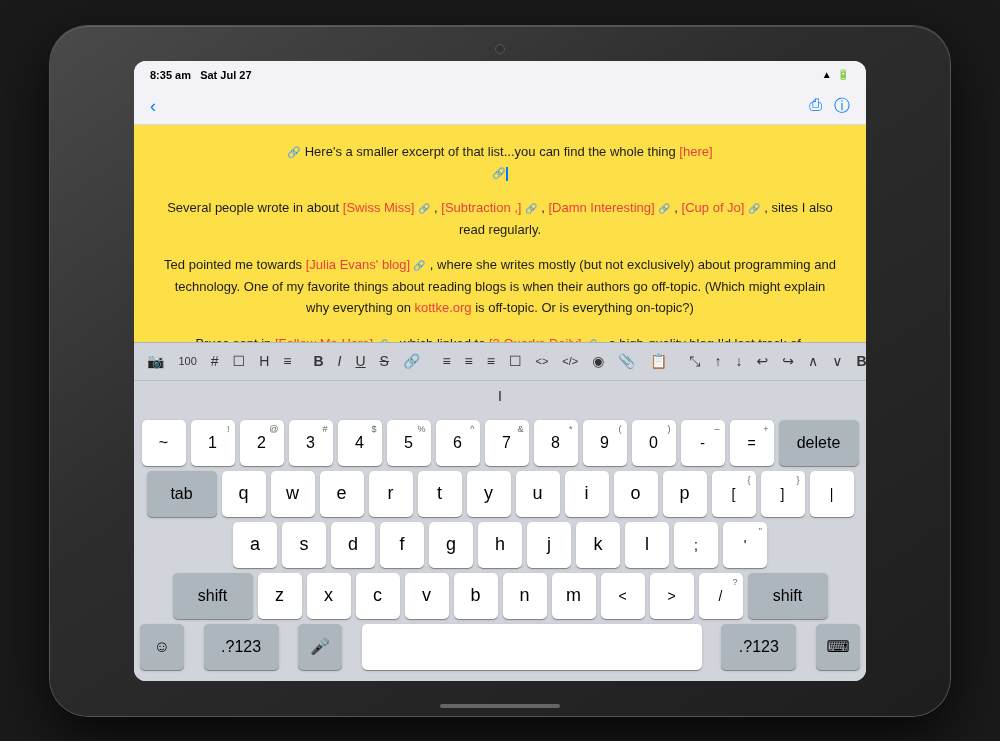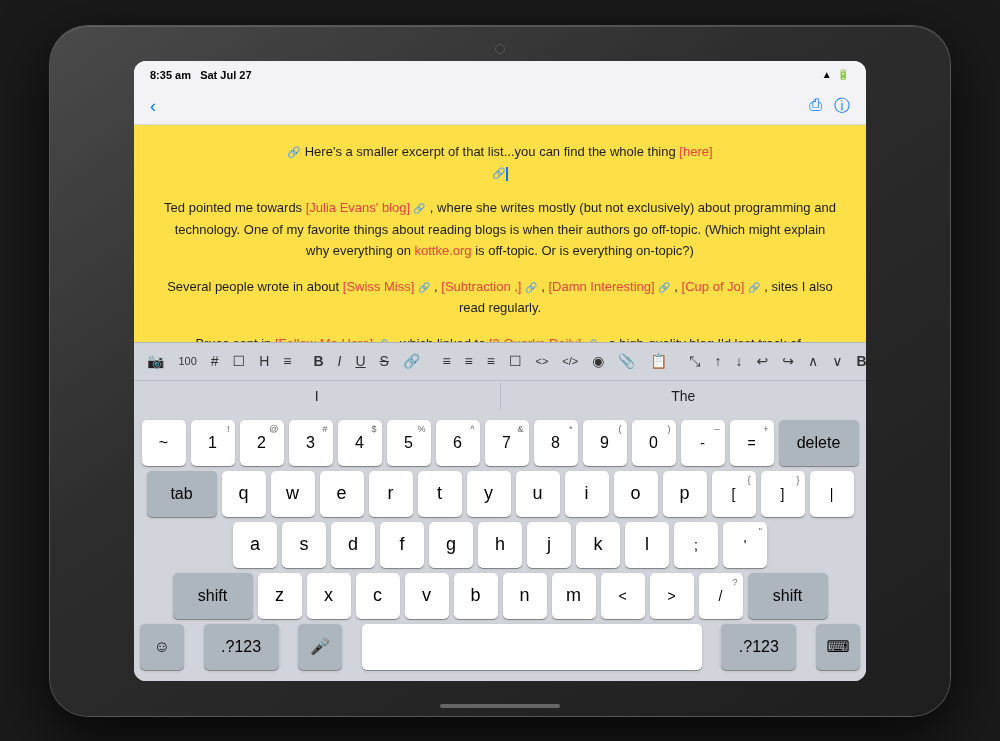--- a/index.html
+++ b/index.html
@@ -350,42 +350,42 @@
 
         <div class="doc-para">
           <span style="color:#e84040; font-size:11px">🔗</span>
           <span> Here's a smaller excerpt of that list...you can find the whole thing </span>
           <span class="link-text">[here]</span>
           <br>
           <span style="color:#e84040; font-size:11px">🔗</span><span class="cursor"></span>
         </div>
 
         <div class="doc-para">
+          <span>Several people wrote in about </span>
+          <span class="link-text">[Swiss Miss]</span>
+          <span style="color:#e84040; font-size:10px"> 🔗</span>
+          <span>, </span>
+          <span class="link-text">[Subtraction ,]</span>
+          <span style="color:#e84040; font-size:10px"> 🔗</span>
+          <span>, </span>
+          <span class="link-text">[Damn Interesting]</span>
+          <span style="color:#e84040; font-size:10px"> 🔗</span>
+          <span>, </span>
+          <span class="link-text">[Cup of Jo]</span>
+          <span style="color:#e84040; font-size:10px"> 🔗</span>
+          <span>, sites I also read regularly.</span>
+        </div>
+
+        <div class="doc-para">
           <span>Ted pointed me towards </span>
           <span class="link-text">[Julia Evans' blog]</span>
           <span style="color:#e84040; font-size:10px"> 🔗</span>
           <span>, where she writes mostly (but not exclusively) about programming and technology. One of my favorite things about reading blogs is when their authors go off-topic. (Which might explain why everything on </span>
           <span class="link-text">kottke.org</span>
           <span> is off-topic. Or is everything on-topic?)</span>
-        </div>
-
-        <div class="doc-para">
-          <span>Several people wrote in about </span>
-          <span class="link-text">[Swiss Miss]</span>
-          <span style="color:#e84040; font-size:10px"> 🔗</span>
-          <span>, </span>
-          <span class="link-text">[Subtraction ,]</span>
-          <span style="color:#e84040; font-size:10px"> 🔗</span>
-          <span>, </span>
-          <span class="link-text">[Damn Interesting]</span>
-          <span style="color:#e84040; font-size:10px"> 🔗</span>
-          <span>, </span>
-          <span class="link-text">[Cup of Jo]</span>
-          <span style="color:#e84040; font-size:10px"> 🔗</span>
-          <span>, sites I also read regularly.</span>
         </div>
 
         <div class="doc-para">
           <span>Bruce sent in </span>
           <span class="link-text">[Follow Me Here]</span>
           <span style="color:#e84040; font-size:10px"> 🔗</span>
           <span>, which linked to </span>
           <span class="link-text">[3 Quarks Daily]</span>
           <span style="color:#e84040; font-size:10px"> 🔗</span>
           <span>, a high-quality blog I'd lost track of.</span>
@@ -427,21 +427,20 @@
       <button class="toolbar-btn">∨</button>
       <div class="format-right">
         <button class="toolbar-btn" style="font-weight:bold">B</button>
         <button class="toolbar-btn italic">I</button>
         <button class="toolbar-btn underline">U</button>
       </div>
     </div>
 
     <div class="predictive-bar">
       <div class="predictive-word">I</div>
-      <div class="predictive-word">The</div>
     </div>
 
     <div class="keyboard">
 
       <div class="key-row">
         <div class="key">
             <span class="main-char">~</span>
           </div>
         <div class="key">
             <span class="sub-char">!</span>

